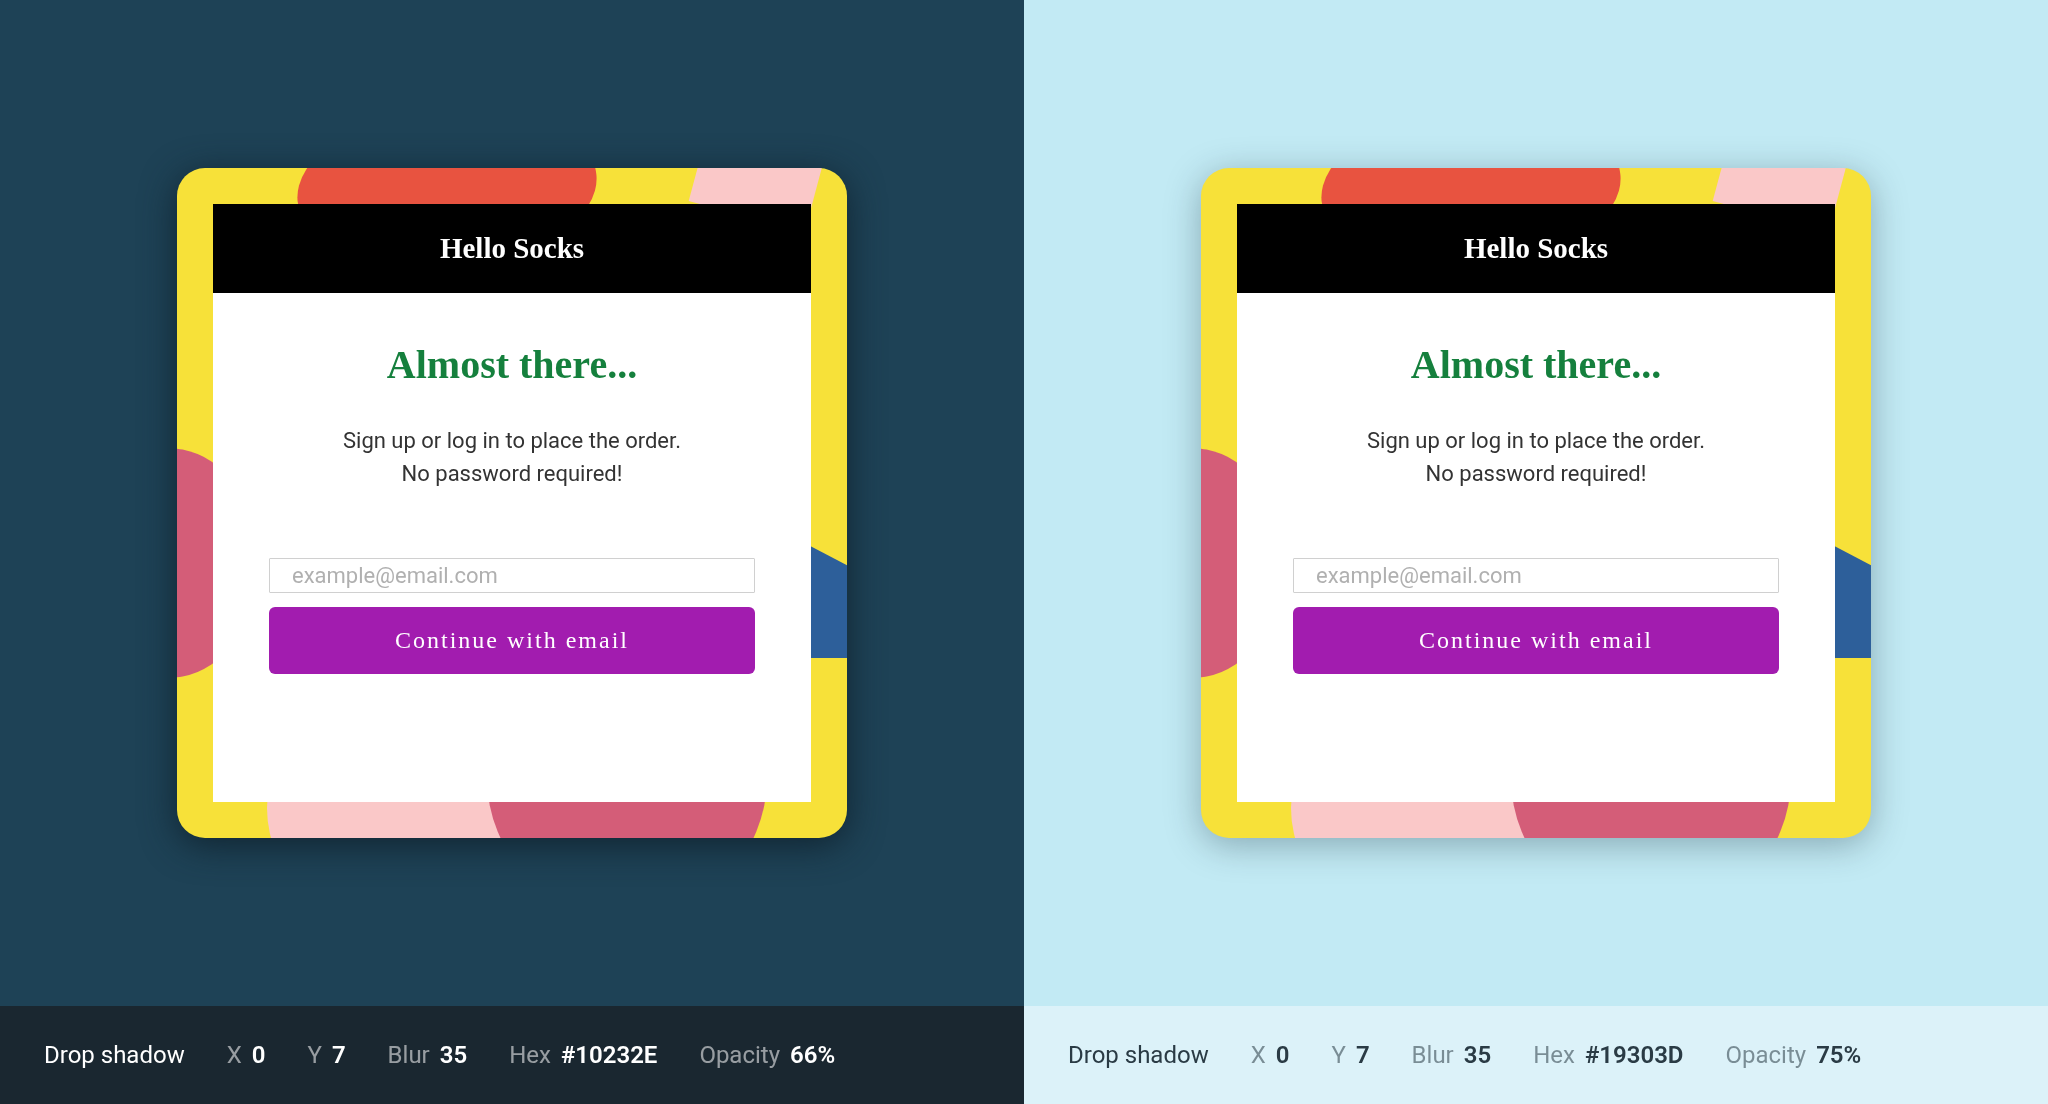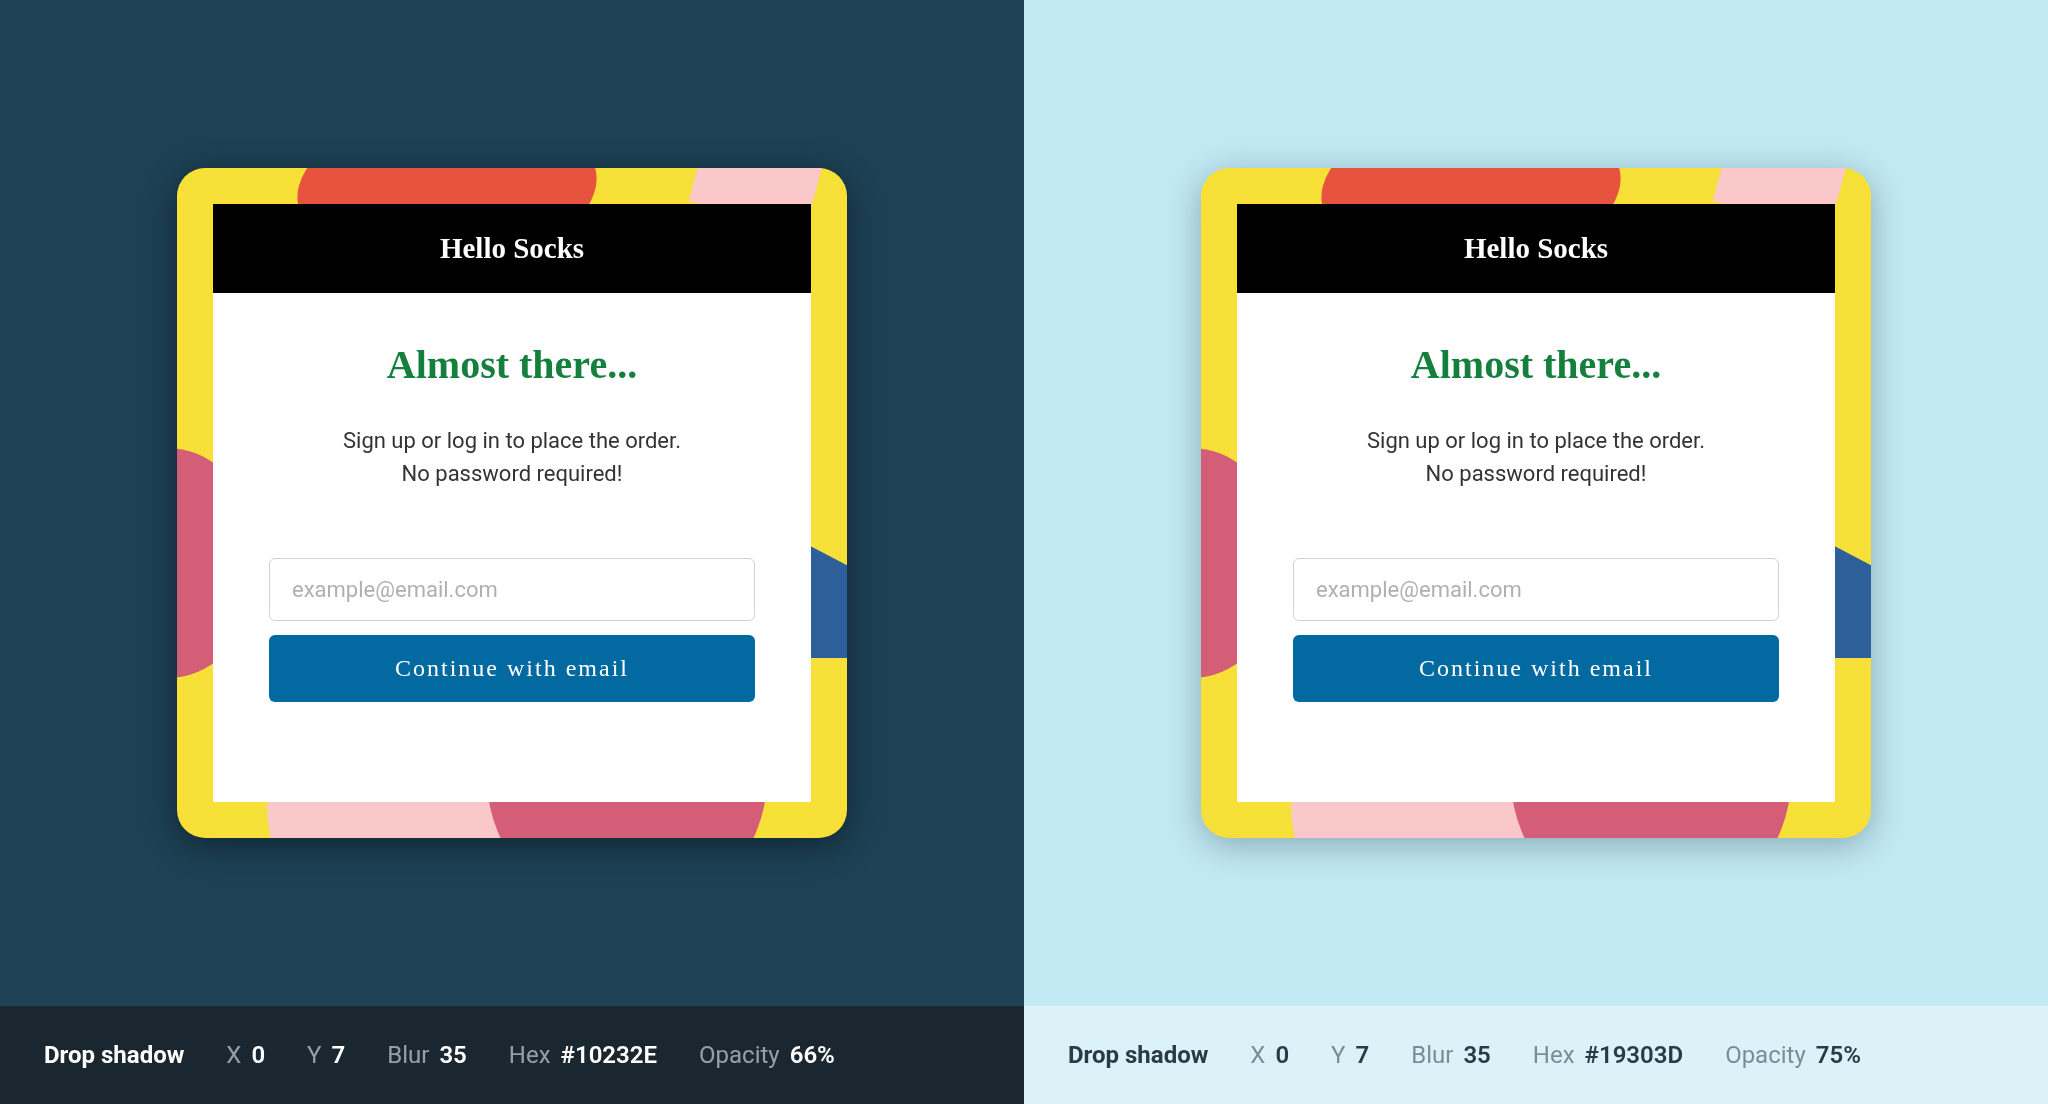--- a/index.html
+++ b/index.html
@@ -138,35 +138,35 @@
       margin-bottom: 36px;
     }
     .card-subtitle {
       font-size: 22px;
       color: #333333;
       line-height: 1.5;
       margin-bottom: 68px;
     }
     .email-input {
       width: 100%;
-      padding: 18px 22px;
+      padding: 4px 22px;
       border: 1px solid #d0d0d0;
-      border-radius: 6px;
+      border-radius: 1px;
       font-size: 22px;
       color: #ec4899;
       margin-bottom: 14px;
       font-family: inherit;
     }
     .email-input::placeholder {
       color: #b0b0b0;
     }
     .continue-btn {
       width: 100%;
       padding: 20px 0;
-      background: #0369a1;
+      background: #a21caf;
       color: #ffffff;
       border: none;
       border-radius: 6px;
       font-size: 24px;
       font-weight: 500;
       letter-spacing: 2px;
       cursor: pointer;
       font-family: Georgia, 'Times New Roman', serif;
     }
     .footer {
@@ -188,21 +188,21 @@
     .footer-light {
       background: #dcf2f9;
       color: #2a3b45;
     }
     .footer-item {
       display: flex;
       align-items: center;
       gap: 10px;
     }
     .footer-label-bold {
-      font-weight: 700;
+      font-weight: 400;
     }
     .footer-label {
       opacity: 0.55;
     }
     .footer-value {
       font-weight: 600;
     }
   </style>
 </head>
 <body>

